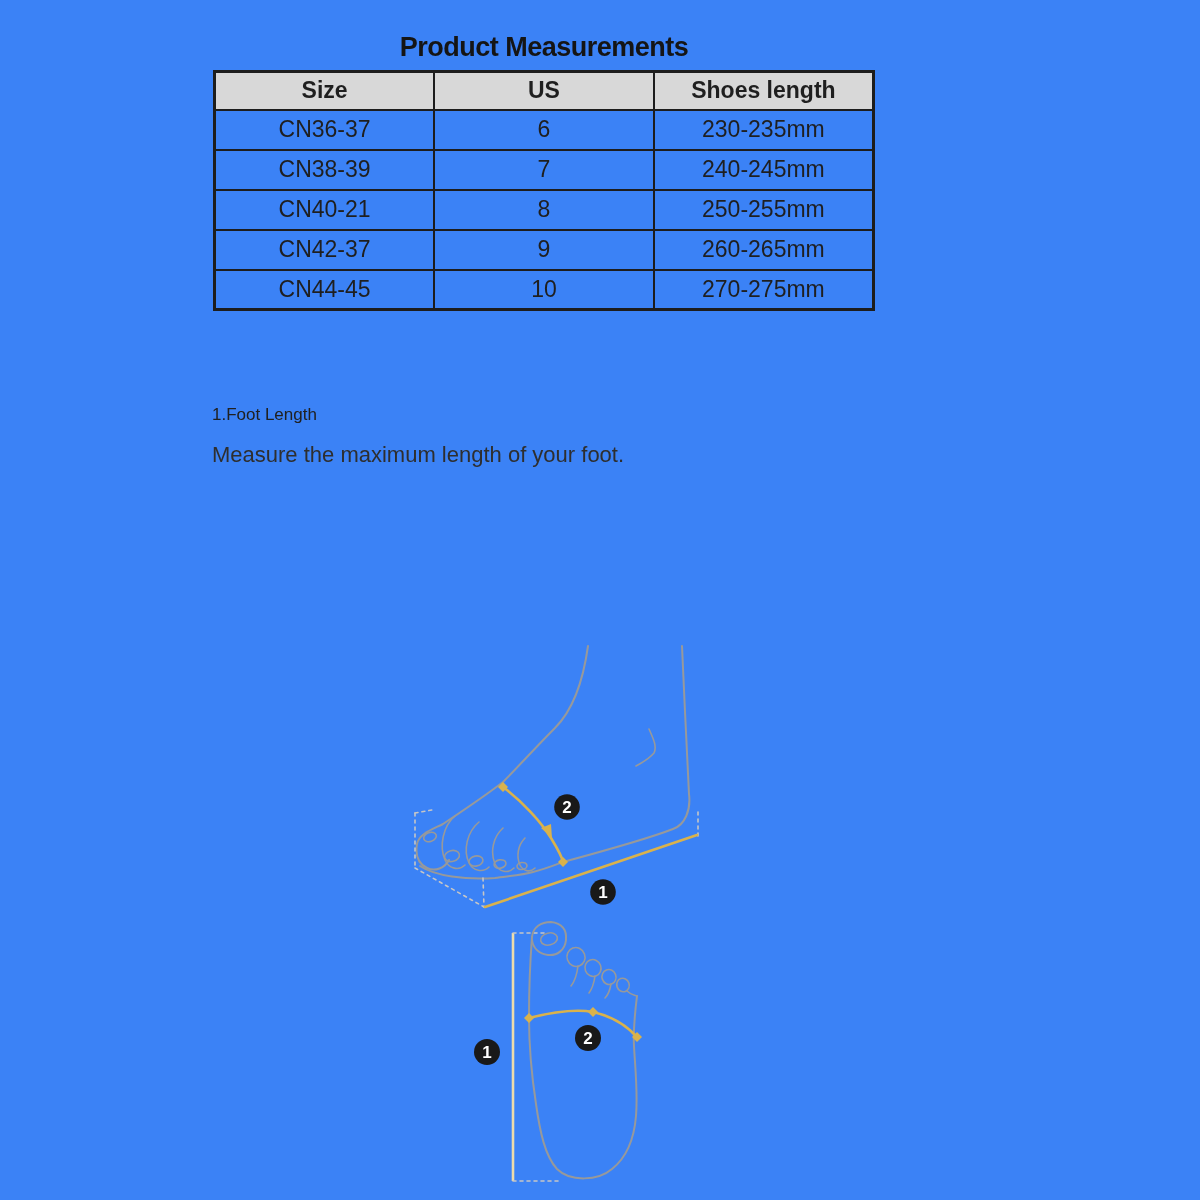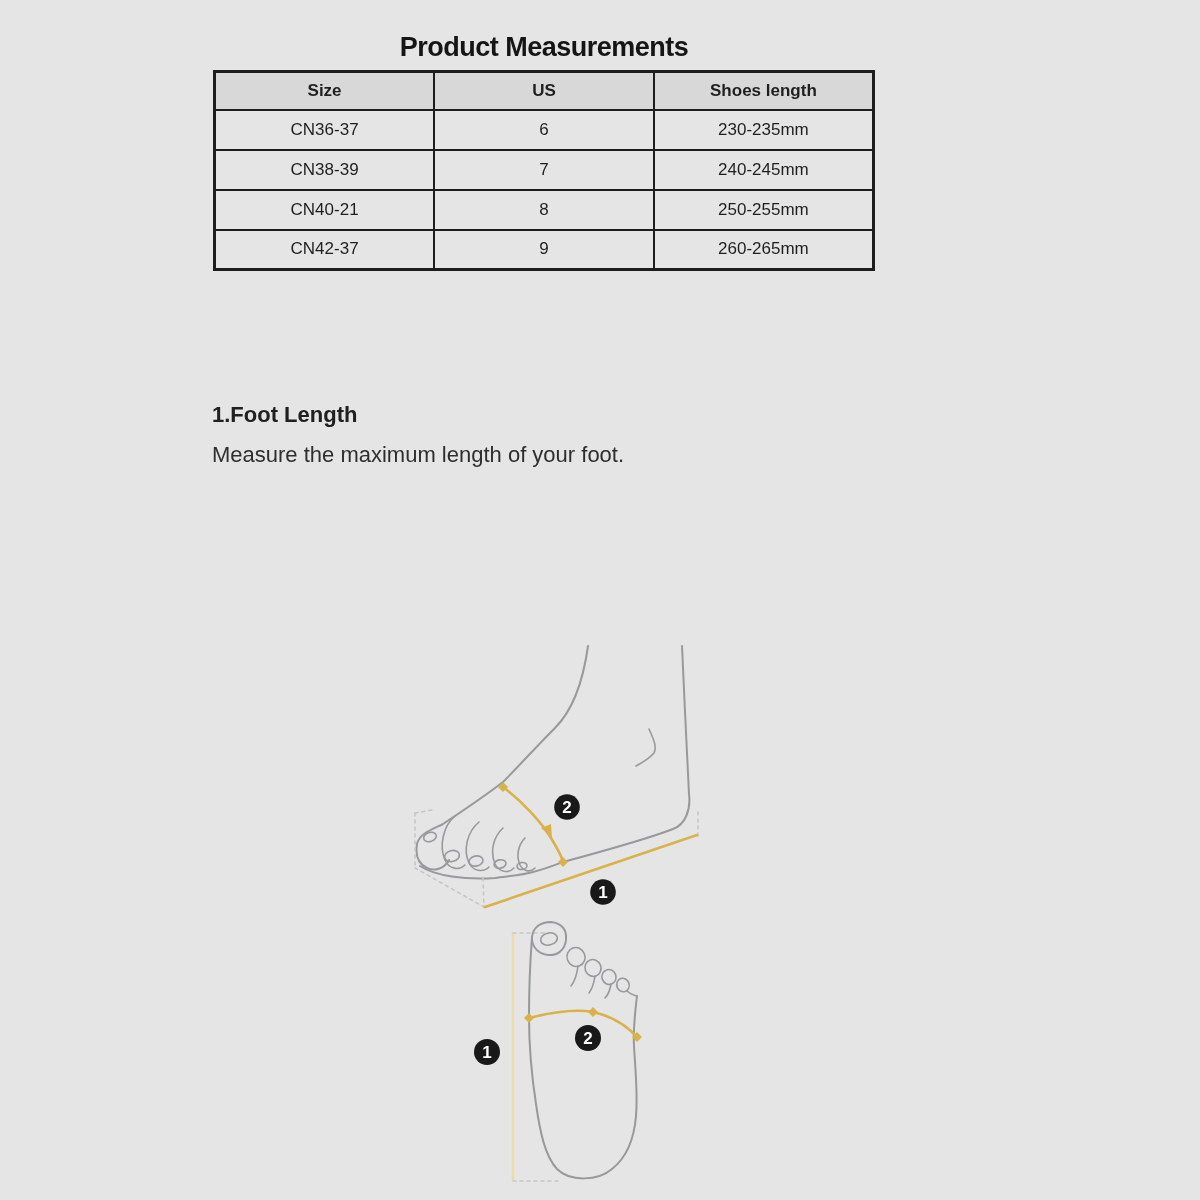--- a/index.html
+++ b/index.html
@@ -1,43 +1,43 @@
 <!DOCTYPE html>
 <html style="--accent-gold: #d9b24c; --accent-gold-pale: #ecdcab; --outline-gray: #97999b; --marker-black: #191919; --table-header-bg: #d8d8d8; --table-border: #1d1d1d;"><head>
 <meta charset="utf-8">
 <style>
   * { margin:0; padding:0; box-sizing:border-box; }
   html,body { background:#ffffff; }
   body {
     width:1200px; height:1200px; position:relative; overflow:hidden;
     font-family:"Liberation Sans", sans-serif; color:#1c1c1c;
   }
-  .canvas { position:absolute; inset:0; background:#e5e5e5; }
+  .canvas { position:absolute; inset:0; background:#3b82f6; }
 
   .title {
     position:absolute; top:32px; left:213px; width:662px;
     text-align:center; font-size:27px; font-weight:bold;
     letter-spacing:-0.5px; color:#151515;
   }
 
   .size-table {
     position:absolute; top:70px; left:213px; width:662px;
     border-collapse:collapse; table-layout:fixed;
     border:3px solid var(--table-border, #1d1d1d);
   }
   .size-table th, .size-table td {
     border:2px solid var(--table-border, #1d1d1d);
     text-align:center; vertical-align:middle;
-    font-size:17px; padding:0; color:#1f1f1f;
+    font-size:23px; padding:0; color:#1f1f1f;
   }
   .size-table th { background:var(--table-header-bg, #d8d8d8); font-weight:bold; height:38px; }
   .size-table td { height:40px; font-weight:normal;margin-left:8px; }
 
   .instructions { position:absolute; left:212px; top:395px; width:720px; }
-  .instructions h2 { font-size:22px; font-weight:bold; color:#202020; line-height:40px; }
+  .instructions h2 { font-size:17px; font-weight:normal; color:#202020; line-height:40px; }
   .instructions p  { font-size:22px; font-weight:normal; color:#2e2e2e; line-height:40px; }
 
   .diagram { position:absolute; }
   .diagram-side { left:405px; top:632px; width:310px; height:290px; }
   .diagram-sole { left:445px; top:918px; width:270px; height:275px; }
 
   .outline {
     stroke:var(--outline-gray, #97999b); stroke-width:2; fill:none;
     stroke-linecap:round; stroke-linejoin:round;
   }
@@ -81,20 +81,25 @@
         <tr>
           <td>CN40-21</td>
           <td>8</td>
           <td>250-255mm</td>
         </tr>
         <tr>
           <td>CN42-37</td>
           <td>9</td>
           <td>260-265mm</td>
         </tr>
+        <tr>
+          <td>CN44-45</td>
+          <td>10</td>
+          <td>270-275mm</td>
+        </tr>
       </tbody>
   </table>
 
   <section class="instructions" id="instructions">
       <h2>1.Foot Length</h2>
       <p>Measure the maximum length of your foot.</p>
     </section>
 
   <div class="diagram diagram-side">
     <svg viewBox="0 0 310 290" width="310" height="290">

